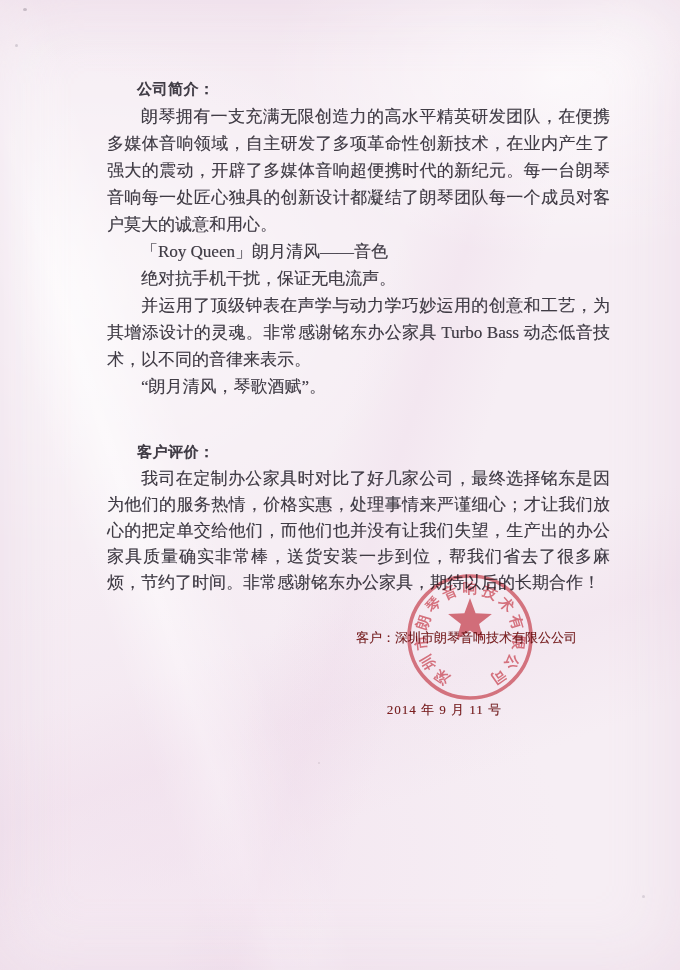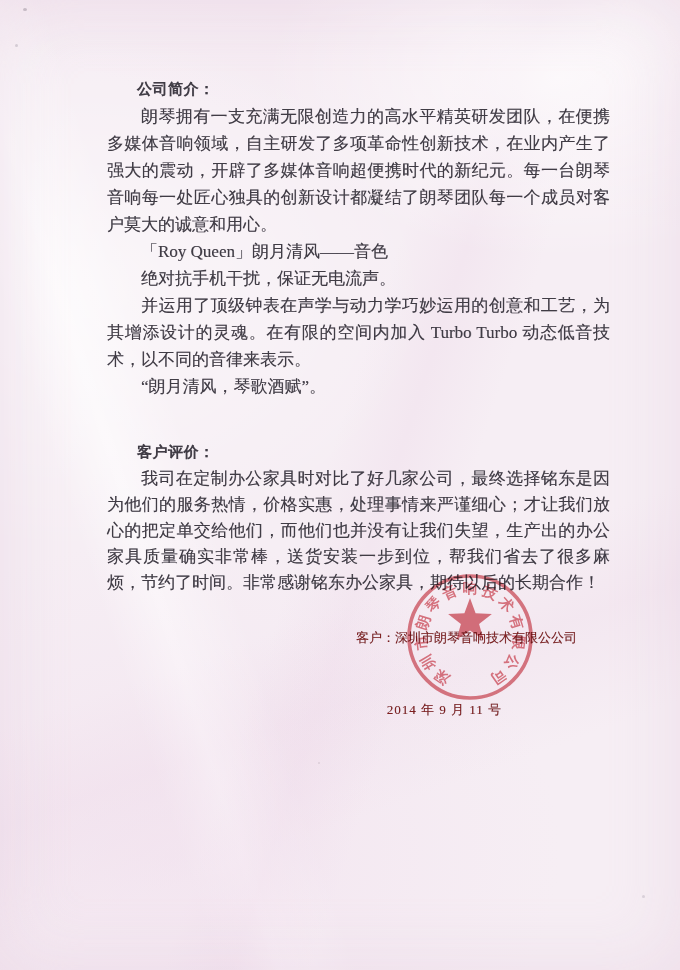--- a/index.html
+++ b/index.html
@@ -92,21 +92,21 @@
   <div class="speck s3"></div>
   <div class="speck s4"></div>
   <div class="speck s5"></div>
 
   <div class="content">
     <div class="section-intro">
       <div class="sec-heading">公司简介：</div>
       <p>朗琴拥有一支充满无限创造力的高水平精英研发团队，在便携多媒体音响领域，自主研发了多项革命性创新技术，在业内产生了强大的震动，开辟了多媒体音响超便携时代的新纪元。每一台朗琴音响每一处匠心独具的创新设计都凝结了朗琴团队每一个成员对客户莫大的诚意和用心。</p>
       <p>「Roy Queen」朗月清风——音色</p>
       <p>绝对抗手机干扰，保证无电流声。</p>
-      <p>并运用了顶级钟表在声学与动力学巧妙运用的创意和工艺，为其增添设计的灵魂。在有限的空间内加入 Turbo Turbo 动态低音技术，以不同的音律来表示。</p>
+      <p>并运用了顶级钟表在声学与动力学巧妙运用的创意和工艺，为其增添设计的灵魂。非常感谢铭东办公家具 Turbo Bass 动态低音技术，以不同的音律来表示。</p>
       <p>“朗月清风，琴歌酒赋”。</p>
     </div>
 
     <div class="section-review">
       <div class="sec-heading">客户评价：</div>
       <p>我司在定制办公家具时对比了好几家公司，最终选择铭东是因为他们的服务热情，价格实惠，处理事情来严谨细心；才让我们放心的把定单交给他们，而他们也并没有让我们失望，生产出的办公家具质量确实非常棒，送货安装一步到位，帮我们省去了很多麻烦，节约了时间。非常感谢铭东办公家具，期待以后的长期合作！</p>
     </div>
   </div>
 
   <div class="sig-line sig-customer">客户：深圳市朗琴音响技术有限公公司</div>

